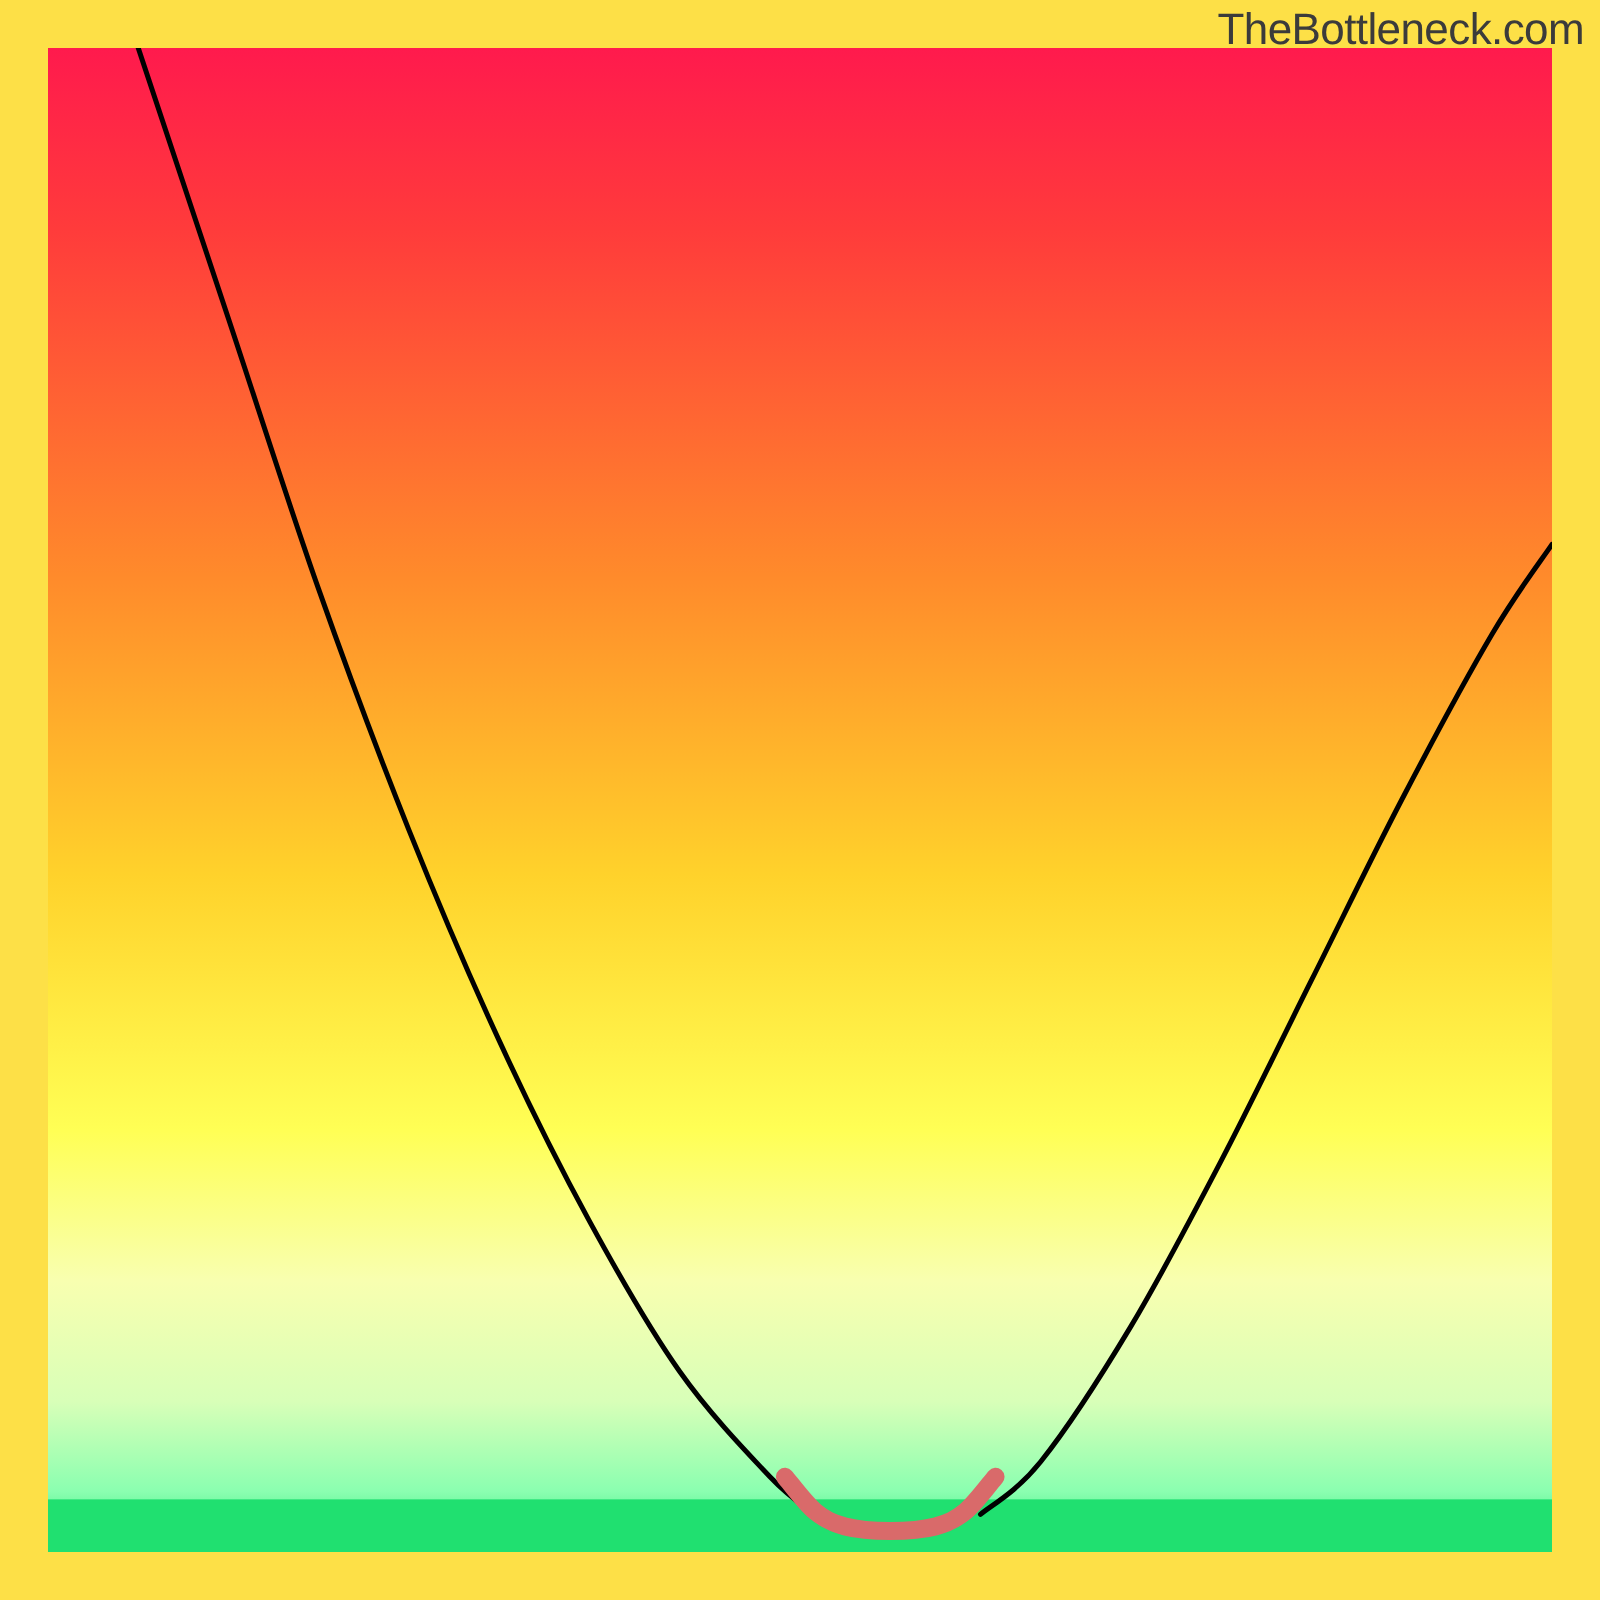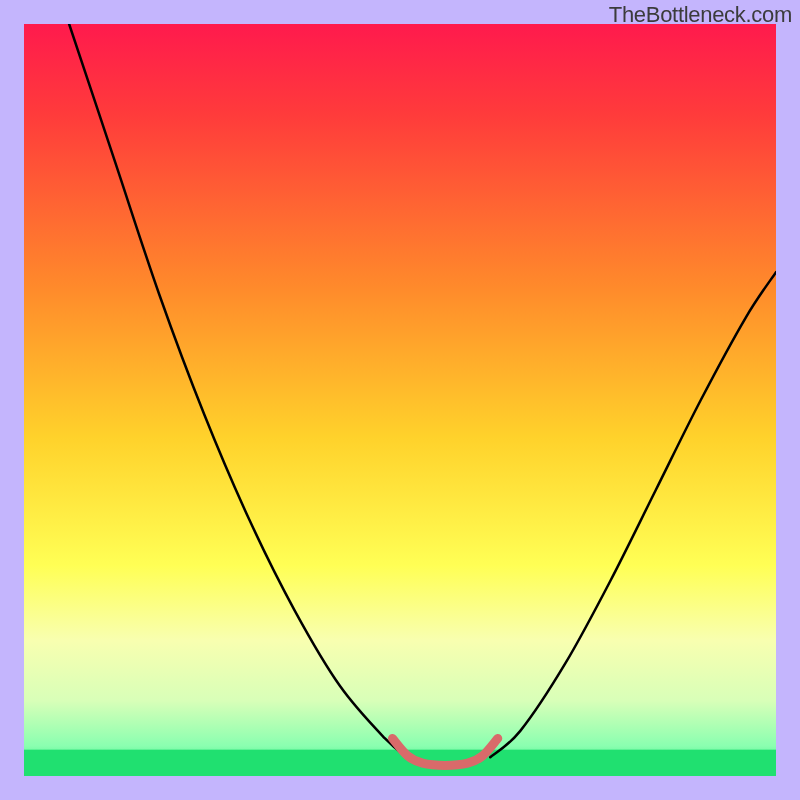--- a/index.html
+++ b/index.html
@@ -10,21 +10,21 @@
     background: #000;
     font-family: Arial, sans-serif;
     position: relative;
   }
   .frame {
     position: absolute;
     top: 0;
     left: 0;
     width: 800px;
     height: 800px;
-    background: #c4b5fd;
+    background: #fde047;
   }
   .plot {
     position: absolute;
     top: 24px;
     left: 24px;
     width: 752px;
     height: 752px;
     overflow: hidden;
   }
   .watermark {

